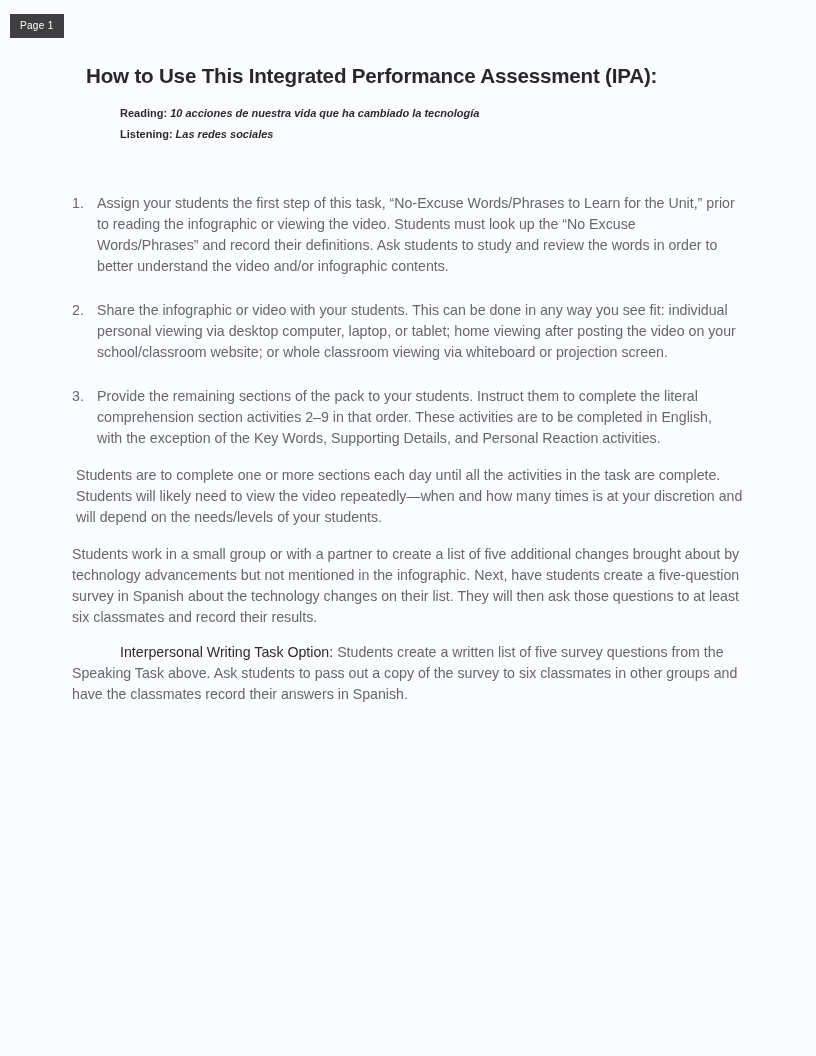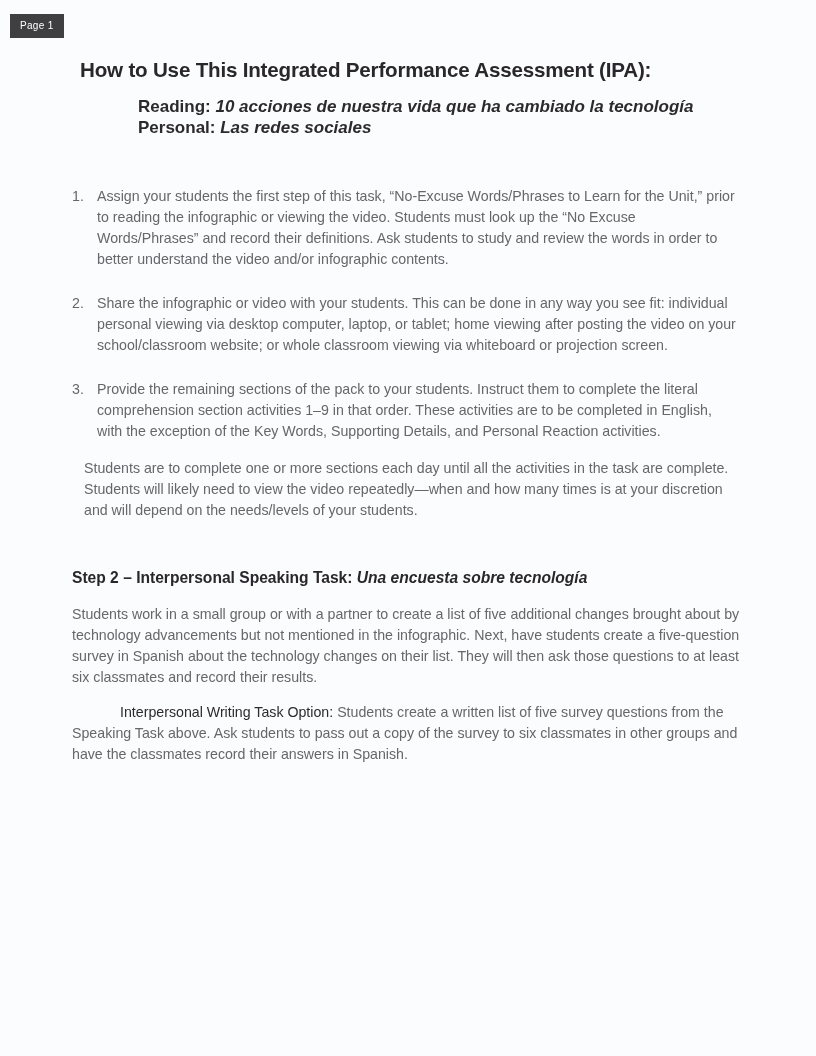--- a/index.html
+++ b/index.html
@@ -11,40 +11,40 @@
     position:absolute; left:10px; top:14px;
     background:#3f3f42; color:#ffffff;
     font-size:10px; line-height:1; padding:7px 10px 7px;
     letter-spacing:.3px;
   }
   .content {
     position:absolute; left:72px; top:0; width:676px;
     color:#66676b; font-size:14.2px; line-height:21px;
   }
   .doc-title {
-    margin:8px; padding-top:49px;
+    margin:14px; padding-top:49px;
     color:#29272c; font-size:20.6px; font-weight:700;
     letter-spacing:-0.2px; line-height:1.25;
   }
   .step-heading {
     margin-top:15px;
     color:#29272c; font-size:15.6px; font-weight:700; line-height:1.3;
   }
   .it { font-style:italic; }
   .sub-block { margin:13px 0 0 48px; }
   .sub-line {
-    color:#2c2a2e; font-size:17px; font-weight:700; line-height:21.5px;margin-left:18px;
+    color:#2c2a2e; font-size:11px; font-weight:700; line-height:21.5px;
   }
   .list { margin-top:47px; }
   .li { display:flex; }
   .li + .li { margin-top:23px; }
   .li .num { flex:0 0 25px; }
   .li .txt { width:644px; }
   .p-cultural { margin:20px 0 0; }
-  .p-complete { margin:16px 12px 0; }
+  .p-complete { margin:16px 4px 0; }
   .step2-heading {
     margin-top:47px;
     color:#29272c; font-size:15.6px; font-weight:700; line-height:1.3;
   }
   .p-students-work { margin:16px 0 0; }
   .p-possible { margin:15px 0 0; }
   .p-writing { margin:14px 0 0; text-indent:48px; }
   .bold-dark { font-weight:400; color:#2c2a2e; }
   .footer {
     position:absolute; left:0; right:0; top:1006px;
@@ -63,45 +63,42 @@
   <div class="content">
 
     <h1 class="doc-title">How to Use This Integrated Performance Assessment (IPA):</h1>
 
 
     <div class="sub-block">
       <div class="sub-line">
         <span>Reading: </span><span class="it">10 acciones de nuestra vida que ha cambiado la tecnología</span>
       </div>
       <div class="sub-line">
-        <span>Personal: </span><span class="it">Las redes sociales</span>
+        <span>Listening: </span><span class="it">Las redes sociales</span>
       </div>
     </div>
 
     <div class="list">
       <div class="li">
         <span class="num">1.</span>
         <span class="txt">Assign your students the first step of this task, “No-Excuse Words/Phrases to Learn for the Unit,” prior to reading the infographic or viewing the video. Students must look up the “No Excuse Words/Phrases” and record their definitions. Ask students to study and review the words in order to better understand the video and/or infographic contents.</span>
       </div>
       <div class="li">
         <span class="num">2.</span>
         <span class="txt">Share the infographic or video with your students. This can be done in any way you see fit: individual personal viewing via desktop computer, laptop, or tablet; home viewing after posting the video on your school/classroom website; or whole classroom viewing via whiteboard or projection screen.</span>
       </div>
       <div class="li">
         <span class="num">3.</span>
-        <span class="txt">Provide the remaining sections of the pack to your students. Instruct them to complete the literal comprehension section activities 1–9 in that order. These activities are to be completed in English, with the exception of the Key Words, Supporting Details, and Personal Reaction activities.</span>
+        <span class="txt">Provide the remaining sections of the pack to your students. Instruct them to complete the literal comprehension section activities 2–9 in that order. These activities are to be completed in English, with the exception of the Key Words, Supporting Details, and Personal Reaction activities.</span>
       </div>
     </div>
 
 
     <p class="p-complete">Students are to complete one or more sections each day until all the activities in the task are complete. Students will likely need to view the video repeatedly—when and how many times is at your discretion and will depend on the needs/levels of your students.</p>
 
-    <div class="step2-heading">
-      <span>Step 2 – Interpersonal Speaking Task: </span><span class="it">Una encuesta sobre tecnología</span>
-    </div>
 
     <p class="p-students-work">Students work in a small group or with a partner to create a list of five additional changes brought about by technology advancements but not mentioned in the infographic. Next, have students create a five-question survey in Spanish about the technology changes on their list. They will then ask those questions to at least six classmates and record their results.</p>
 
 
     <p class="p-writing">
       <span class="bold-dark">Interpersonal Writing Task Option:</span><span> Students create a written list of five survey questions from the Speaking Task above. Ask students to pass out a copy of the survey to six classmates in other groups and have the classmates record their answers in Spanish.</span>
     </p>
 
   </div>
 

